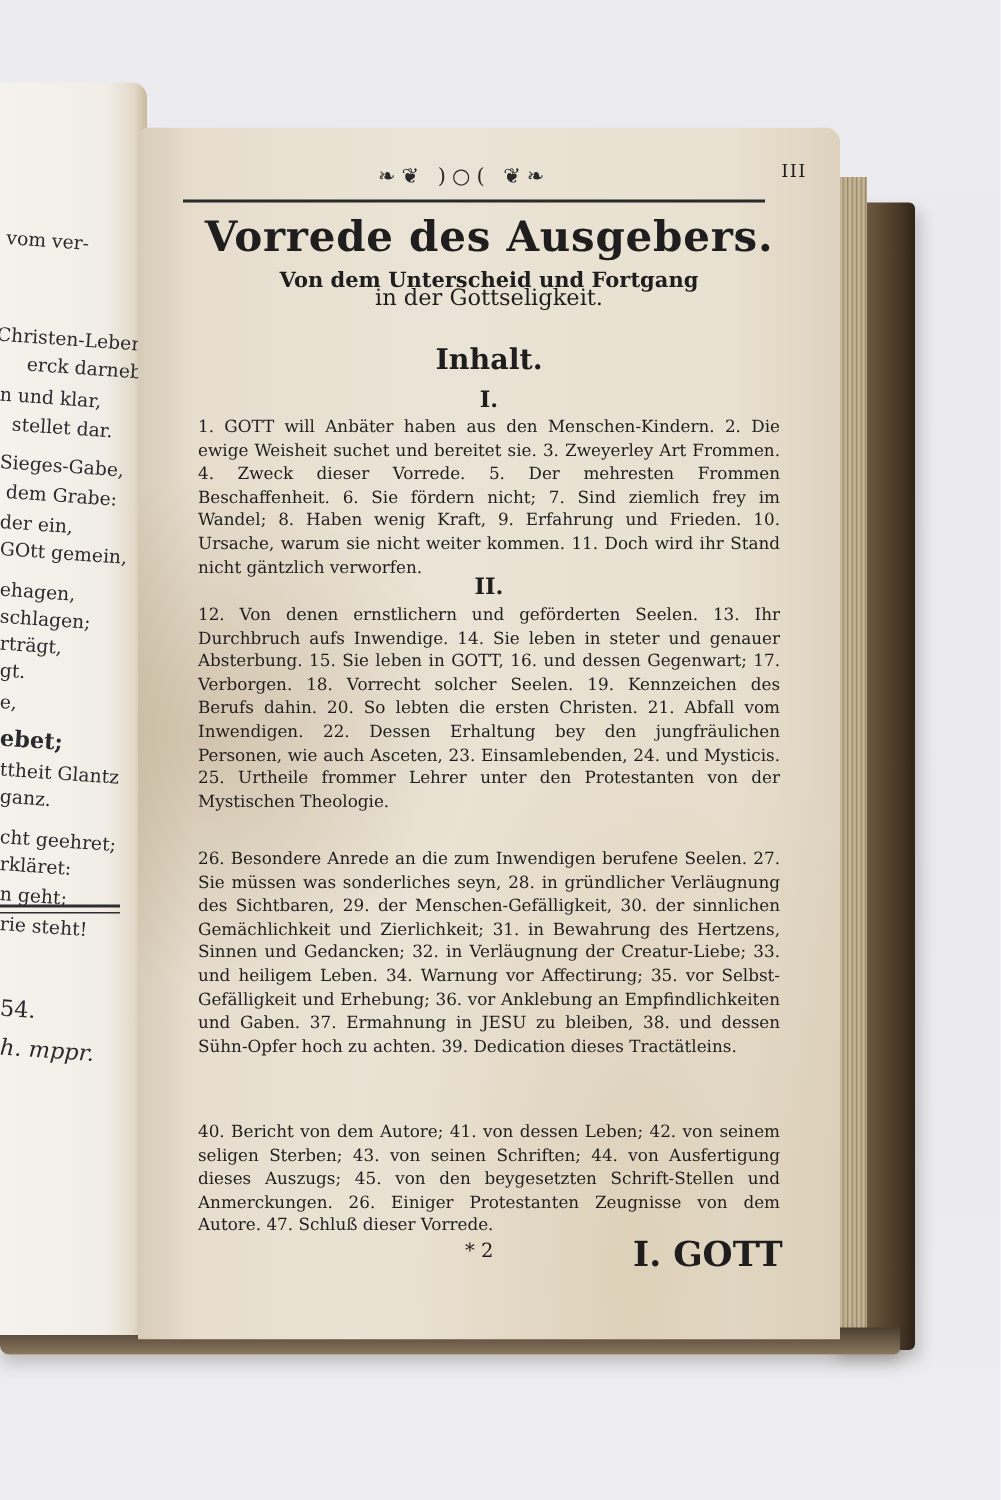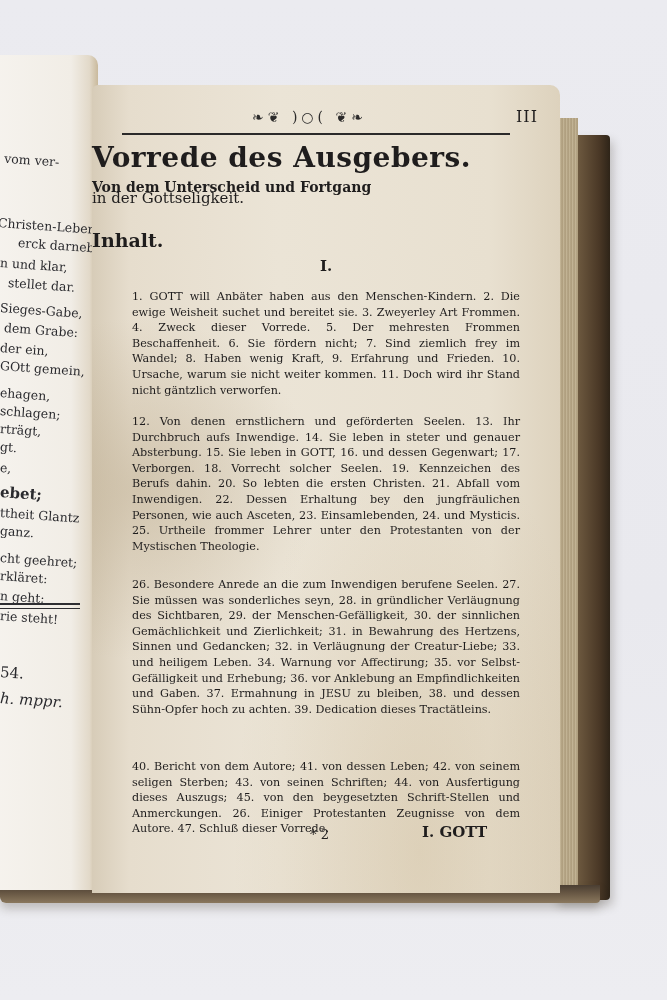--- a/index.html
+++ b/index.html
@@ -38,37 +38,36 @@
   .left-rule { position:absolute; left:0; width:90px; height:2px; background:#2e2e32; }
   .right-page {
     position:absolute; left:92px; top:85px; width:468px; height:808px;
     background:
       radial-gradient(ellipse at 70% 95%, rgba(190,165,120,0.28), transparent 40%),
       radial-gradient(ellipse at 10% 50%, rgba(170,150,115,0.35), transparent 30%),
       linear-gradient(90deg, #d7ccb8 0%, #e6ddcd 8%, #ebe4d6 40%, #e8e0d0 85%, #ddd2bd 100%);
     border-radius: 6px 10px 0 0;
   }
   .txt { position:absolute; color:#1f1d1d; font-family:"DejaVu Serif", serif; }
-  .folio { right:22px; top:22px; font-size:16px; letter-spacing:1px; }
+  .folio { right:22px; top:22px; font-size:12px; letter-spacing:1px; }
   .ornament { left:160px; top:24px; font-size:14px; letter-spacing:4px; color:#2b2a2a; }
   .head-rule { position:absolute; left:30px; top:48px; width:388px; height:2px; background:#2b2a2a; }
-  .title { left:0; width:468px; text-align:left; font-weight:bold; }
+  .title { left:0; width:468px; text-align:center; font-weight:bold; }
   .t1 { top:56px; font-size:28px; letter-spacing:0.5px; }
   .t2 { top:94px; font-size:14px; font-weight:bold; }
   .t3 { top:104px; font-size:15px; font-weight:normal; }
   .t4 { top:144px; font-size:19px; }
   .sec { left:0; width:468px; text-align:center; font-size:15px; font-weight:bold; }
   .para {
     position:absolute; left:40px; width:388px;
     font-size:11.2px; line-height:15.6px; text-align:justify; color:#1f1d1d;
     font-family:"DejaVu Serif", serif;
-    margin-top:12px;
   }
   .footer-sig { left:218px; top:742px; font-size:13px; }
-  .footer-catch { left:330px; top:738px; font-size:15px; font-weight:bold; }
+  .footer-catch { left:330px; top:738px; font-size:23px; font-weight:bold; }
 </style>
 </head>
 <body>
 
 <div class="book-back"></div>
 <div class="page-edges"></div>
 <div class="bottom-cover"></div>
 
 <div class="left-page">
   <div class="line" style="top:95px;left:4px">s vom ver-</div>
@@ -104,20 +103,21 @@
   <div class="head-rule"></div>
 
   <div class="txt title t1">Vorrede des Ausgebers.</div>
   <div class="txt title t2">Von dem Unterscheid und Fortgang</div>
   <div class="txt title t3">in der Gottseligkeit.</div>
   <div class="txt title t4">Inhalt.</div>
 
   <div class="txt sec" style="top:172px">I.</div>
   <div class="para" style="top:192px">1. GOTT will Anbäter haben aus den Menschen-Kindern. 2. Die ewige Weisheit suchet und bereitet sie. 3. Zweyerley Art Frommen. 4. Zweck dieser Vorrede. 5. Der mehresten Frommen Beschaffenheit. 6. Sie fördern nicht; 7. Sind ziemlich frey im Wandel; 8. Haben wenig Kraft, 9. Erfahrung und Frieden. 10. Ursache, warum sie nicht weiter kommen. 11. Doch wird ihr Stand nicht gäntzlich verworfen.</div>
 
+  <div class="txt sec" style="top:297px">II.</div>
   <div class="para" style="top:317px">12. Von denen ernstlichern und geförderten Seelen. 13. Ihr Durchbruch aufs Inwendige. 14. Sie leben in steter und genauer Absterbung. 15. Sie leben in GOTT, 16. und dessen Gegenwart; 17. Verborgen. 18. Vorrecht solcher Seelen. 19. Kennzeichen des Berufs dahin. 20. So lebten die ersten Christen. 21. Abfall vom Inwendigen. 22. Dessen Erhaltung bey den jungfräulichen Personen, wie auch Asceten, 23. Einsamlebenden, 24. und Mysticis. 25. Urtheile frommer Lehrer unter den Protestanten von der Mystischen Theologie.</div>
 
   <div class="para" style="top:480px">26. Besondere Anrede an die zum Inwendigen berufene Seelen. 27. Sie müssen was sonderliches seyn, 28. in gründlicher Verläugnung des Sichtbaren, 29. der Menschen-Gefälligkeit, 30. der sinnlichen Gemächlichkeit und Zierlichkeit; 31. in Bewahrung des Hertzens, Sinnen und Gedancken; 32. in Verläugnung der Creatur-Liebe; 33. und heiligem Leben. 34. Warnung vor Affectirung; 35. vor Selbst-Gefälligkeit und Erhebung; 36. vor Anklebung an Empfindlichkeiten und Gaben. 37. Ermahnung in JESU zu bleiben, 38. und dessen Sühn-Opfer hoch zu achten. 39. Dedication dieses Tractätleins.</div>
 
   <div class="para" style="top:662px">40. Bericht von dem Autore; 41. von dessen Leben; 42. von seinem seligen Sterben; 43. von seinen Schriften; 44. von Ausfertigung dieses Auszugs; 45. von den beygesetzten Schrift-Stellen und Anmerckungen. 26. Einiger Protestanten Zeugnisse von dem Autore. 47. Schluß dieser Vorrede.</div>
 
   <div class="txt footer-sig">* 2</div>
   <div class="txt footer-catch">I. GOTT</div>
 </div>
 

